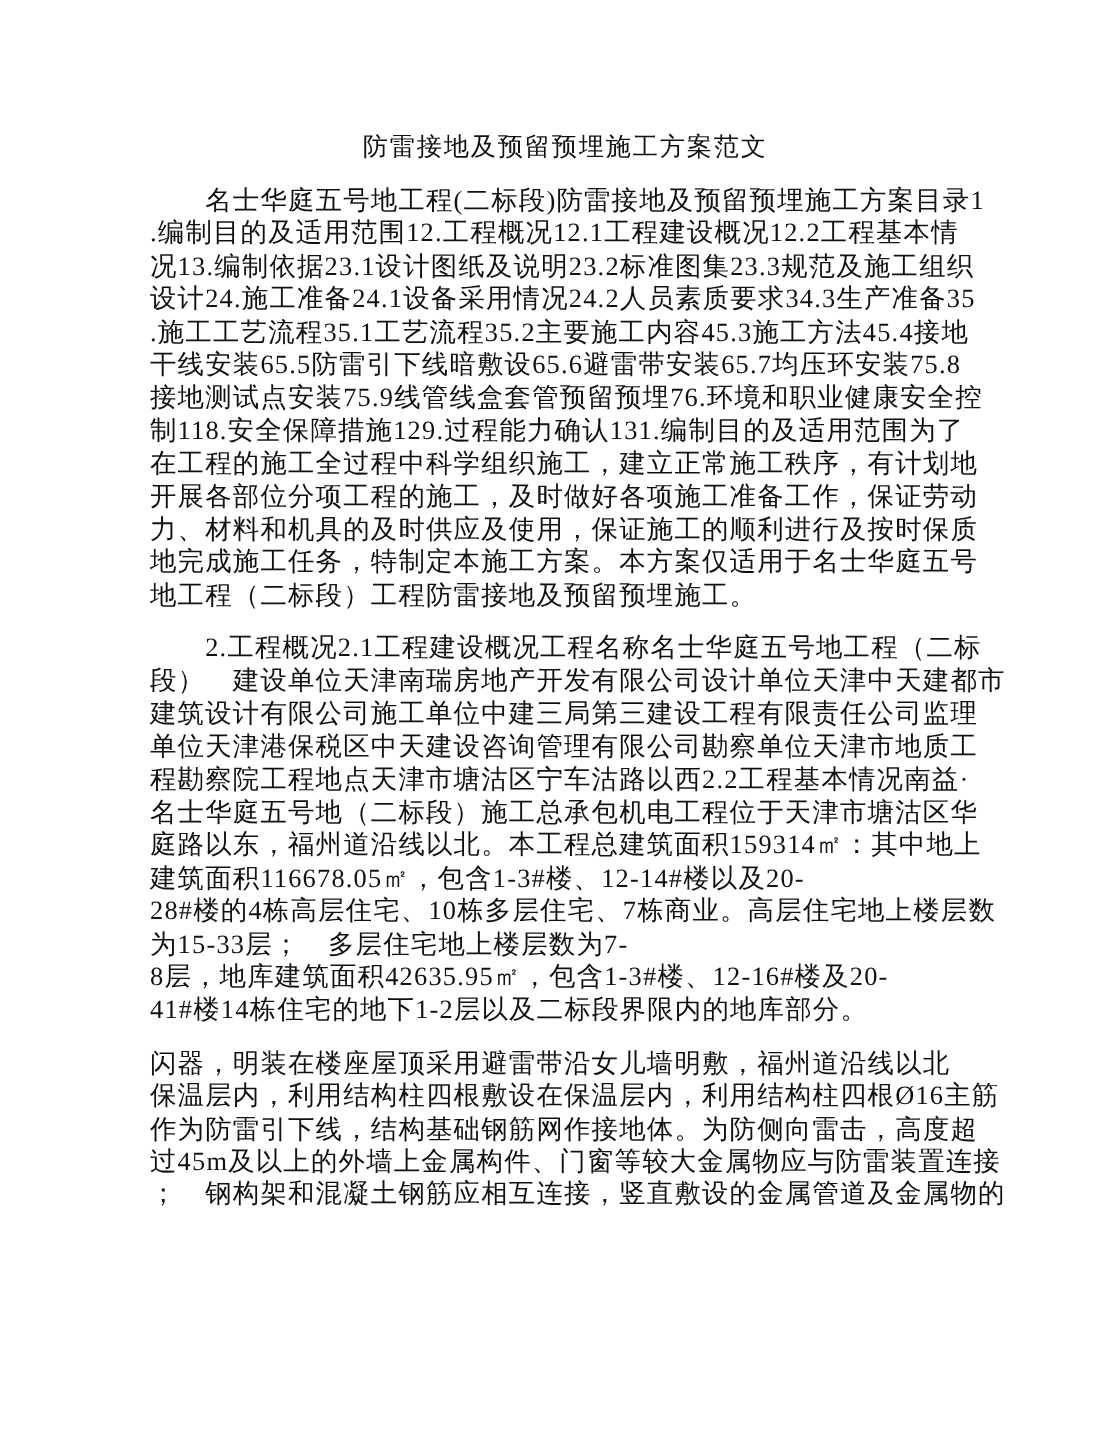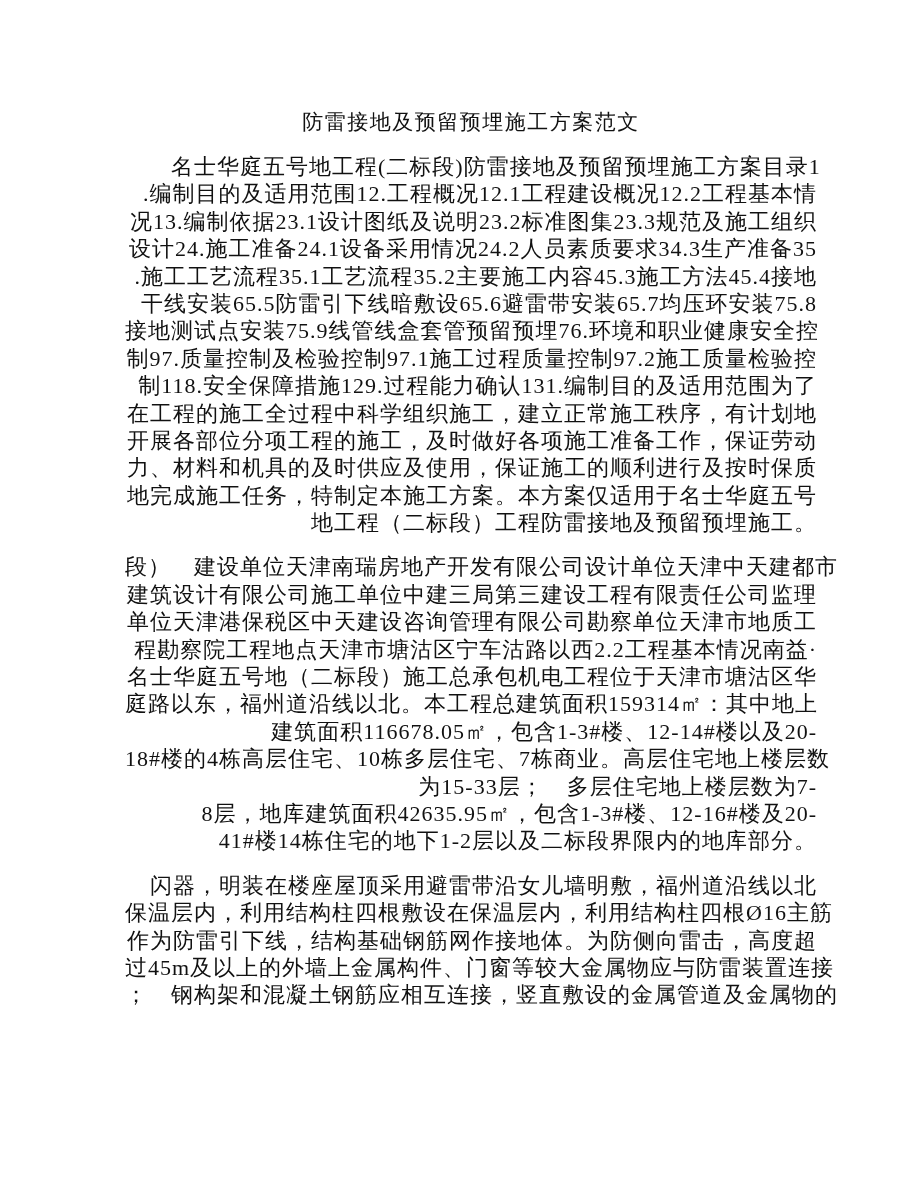--- a/index.html
+++ b/index.html
@@ -31,57 +31,56 @@
   .para {
     margin: 0 0 17px 0;
   }
   .line {
     font-size: 22px;
     line-height: 27.4px;
     height: 27.4px;
     letter-spacing: 1px;
     white-space: pre;
     overflow: visible;
-    text-align: right;
   }
   .line.indent {
     text-indent: 46px;
   }
 </style>
 </head>
 <body>
 
 <div class="page">
   <div class="doc-title">防雷接地及预留预埋施工方案范文</div>
   <div>
       <div class="para">
         <div class="line indent">名士华庭五号地工程(二标段)防雷接地及预留预埋施工方案目录1</div>
         <div class="line">.编制目的及适用范围12.工程概况12.1工程建设概况12.2工程基本情</div>
         <div class="line">况13.编制依据23.1设计图纸及说明23.2标准图集23.3规范及施工组织</div>
         <div class="line">设计24.施工准备24.1设备采用情况24.2人员素质要求34.3生产准备35</div>
         <div class="line">.施工工艺流程35.1工艺流程35.2主要施工内容45.3施工方法45.4接地</div>
         <div class="line">干线安装65.5防雷引下线暗敷设65.6避雷带安装65.7均压环安装75.8</div>
         <div class="line">接地测试点安装75.9线管线盒套管预留预埋76.环境和职业健康安全控</div>
-        <div class="line">制97.质量控制及检验控制97.1施工过程质量控制97.2施工质量检验控</div>
         <div class="line">制118.安全保障措施129.过程能力确认131.编制目的及适用范围为了</div>
         <div class="line">在工程的施工全过程中科学组织施工，建立正常施工秩序，有计划地</div>
         <div class="line">开展各部位分项工程的施工，及时做好各项施工准备工作，保证劳动</div>
         <div class="line">力、材料和机具的及时供应及使用，保证施工的顺利进行及按时保质</div>
         <div class="line">地完成施工任务，特制定本施工方案。本方案仅适用于名士华庭五号</div>
         <div class="line">地工程（二标段）工程防雷接地及预留预埋施工。</div>
       </div>
       <div class="para">
+        <div class="line indent">2.工程概况2.1工程建设概况工程名称名士华庭五号地工程（二标</div>
         <div class="line">段）　建设单位天津南瑞房地产开发有限公司设计单位天津中天建都市</div>
         <div class="line">建筑设计有限公司施工单位中建三局第三建设工程有限责任公司监理</div>
         <div class="line">单位天津港保税区中天建设咨询管理有限公司勘察单位天津市地质工</div>
         <div class="line">程勘察院工程地点天津市塘沽区宁车沽路以西2.2工程基本情况南益·</div>
         <div class="line">名士华庭五号地（二标段）施工总承包机电工程位于天津市塘沽区华</div>
         <div class="line">庭路以东，福州道沿线以北。本工程总建筑面积159314㎡：其中地上</div>
         <div class="line">建筑面积116678.05㎡，包含1-3#楼、12-14#楼以及20-</div>
-        <div class="line">18#楼的4栋高层住宅、10栋多层住宅、7栋商业。高层住宅地上楼层数</div>
+        <div class="line">28#楼的4栋高层住宅、10栋多层住宅、7栋商业。高层住宅地上楼层数</div>
         <div class="line">为15-33层；　多层住宅地上楼层数为7-</div>
         <div class="line">8层，地库建筑面积42635.95㎡，包含1-3#楼、12-16#楼及20-</div>
         <div class="line">41#楼14栋住宅的地下1-2层以及二标段界限内的地库部分。</div>
       </div>
       <div class="para">
         <div class="line">闪器，明装在楼座屋顶采用避雷带沿女儿墙明敷，福州道沿线以北</div>
         <div class="line">保温层内，利用结构柱四根敷设在保温层内，利用结构柱四根Ø16主筋</div>
         <div class="line">作为防雷引下线，结构基础钢筋网作接地体。为防侧向雷击，高度超</div>
         <div class="line">过45m及以上的外墙上金属构件、门窗等较大金属物应与防雷装置连接</div>
         <div class="line">；　钢构架和混凝土钢筋应相互连接，竖直敷设的金属管道及金属物的</div>

